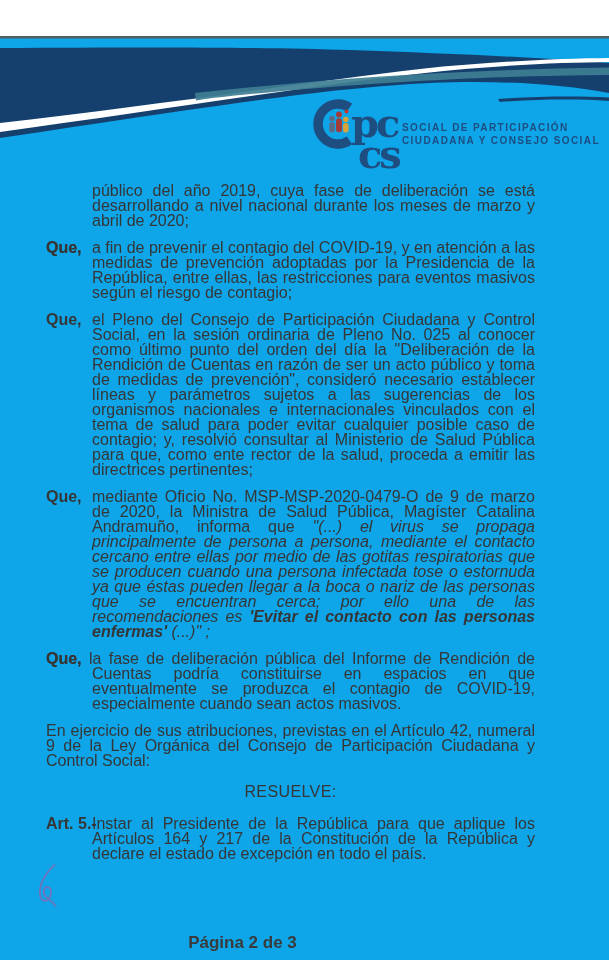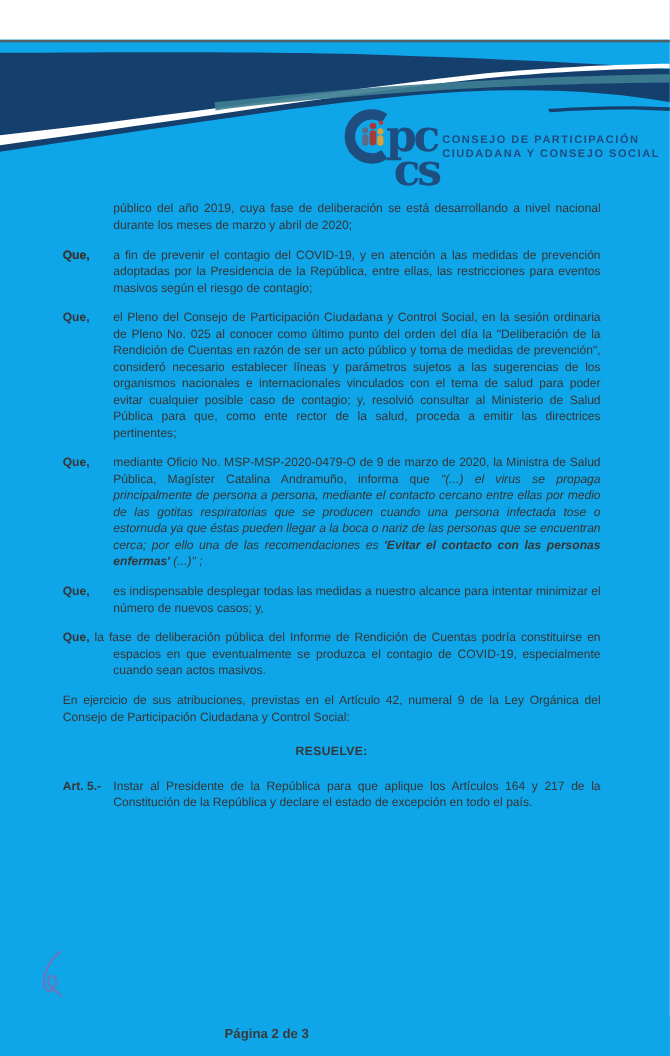--- a/index.html
+++ b/index.html
@@ -17,37 +17,37 @@
   .hdr svg{display:block;}
   .logo-wrap{position:absolute;top:58px;left:311px;width:290px;height:80px;}
   .logo-mark{position:absolute;top:0;left:0;}
   .org-text{
     position:absolute;left:91px;top:27px;
     font-weight:bold;font-size:10px;line-height:13px;
     letter-spacing:1.4px;color:#1e4d80;white-space:nowrap;
   }
   
   .content{
-    position:absolute;left:57px;top:147px;width:489px;
-    font-size:11px;line-height:15px;text-align:justify;
+    position:absolute;left:46px;top:147px;width:489px;
+    font-size:16px;line-height:15px;text-align:justify;
   }
   .para{position:relative;padding-left:46px;margin:0 0 12px 0;}
   .para .lbl{position:absolute;left:0;top:0;font-weight:bold;}
   .para.inline-lbl{padding-left:46px;text-indent:-46px;}
   .para.inline-lbl .lbl{position:static;font-weight:bold;}
   .para.no-indent{padding-left:0;margin-bottom:14px;}
   .it{font-style:italic;}
   .bi{font-style:italic;font-weight:bold;}
   .resolve{
-    text-align:center;font-weight:bold;margin:16px 0 17px 0;letter-spacing:.4px;
+    text-align:center;font-weight:normal;margin:16px 0 17px 0;letter-spacing:.4px;
   }
   
   .footer{
     position:absolute;left:0;top:897px;width:485px;
-    text-align:center;font-weight:bold;font-size:12px;color:#3a3a3a;
+    text-align:center;font-weight:bold;font-size:17px;color:#3a3a3a;
   }
   .signature{position:absolute;left:36px;top:827px;}
 </style>
 </head>
 <body>
 
 <div class="page">
 
   <div class="hdr">
     <svg width="609" height="140" viewBox="0 0 609 140">
@@ -77,21 +77,21 @@
           <rect x="25" y="24.3" width="6" height="14" rx="3" fill="#a33c38"></rect>
           <circle cx="34.8" cy="25.5" r="2.8" fill="#d9a33a"></circle>
           <rect x="32" y="29" width="5.6" height="9.5" rx="2.8" fill="#d9a33a"></rect>
           <circle cx="35.5" cy="17.5" r="2" fill="#c0392b"></circle>
         </g>
 
         <text x="40" y="43" font-family="DejaVu Serif, serif" font-weight="bold" font-size="40" letter-spacing="-3" fill="#1e4d80">pc</text>
         <text x="47" y="74" font-family="DejaVu Serif, serif" font-weight="bold" font-size="40" letter-spacing="-3" fill="#1e4d80">cs</text>
       </svg>
       <div class="org-text">
-        <div>CONSEJO DE PARTICIPACIÓN</div>
+        <div>SOCIAL DE PARTICIPACIÓN</div>
         <div>CIUDADANA Y CONSEJO SOCIAL</div>
       </div>
     </div>
   </div>
 
   <div class="content">
 
     <p class="para">
       <span>público del año 2019, cuya fase de deliberación se está desarrollando a nivel nacional durante los meses de marzo y abril de 2020;</span>
     </p>
@@ -109,21 +109,20 @@
       <span class="lbl">Que,</span>
       <span>el Pleno del Consejo de Participación Ciudadana y Control Social, en la sesión ordinaria de Pleno No. 025 al conocer como último punto del orden del día la "Deliberación de la Rendición de Cuentas en razón de ser un acto público y toma de medidas de prevención", consideró necesario establecer líneas y parámetros sujetos a las sugerencias de los organismos nacionales e internacionales vinculados con el tema de salud para poder evitar cualquier posible caso de contagio; y, resolvió consultar al Ministerio de Salud Pública para que, como ente rector de la salud, proceda a emitir las directrices pertinentes;</span>
     </p>
 
     <p class="para">
       <span class="lbl">Que,</span><span>mediante Oficio No. MSP-MSP-2020-0479-O de 9 de marzo de 2020, la Ministra de Salud Pública, Magíster Catalina Andramuño, informa que </span><span class="it">"(...) el virus se propaga principalmente de persona a persona, mediante el contacto cercano entre ellas por medio de las gotitas respiratorias que se producen cuando una persona infectada tose o estornuda ya que éstas pueden llegar a la boca o nariz de las personas que se encuentran cerca; por ello una de las recomendaciones es </span><span class="bi">'Evitar el contacto con las personas enfermas'</span><span class="it"> (...)" ;</span>
     </p>
 
     <p class="para">
       <span class="lbl">Que,</span>
-      <span>es indispensable desplegar todas las medidas a nuestro alcance para intentar minimizar el número de nuevos casos; y,</span>
     </p>
 
     <p class="para inline-lbl">
       <span class="lbl">Que,</span>
       <span>la fase de deliberación pública del Informe de Rendición de Cuentas podría constituirse en espacios en que eventualmente se produzca el contagio de COVID-19, especialmente cuando sean actos masivos.</span>
     </p>
 
     <p class="para no-indent">
       <span>En ejercicio de sus atribuciones, previstas en el Artículo 42, numeral 9 de la Ley Orgánica del Consejo de Participación Ciudadana y Control Social:</span>
     </p>

